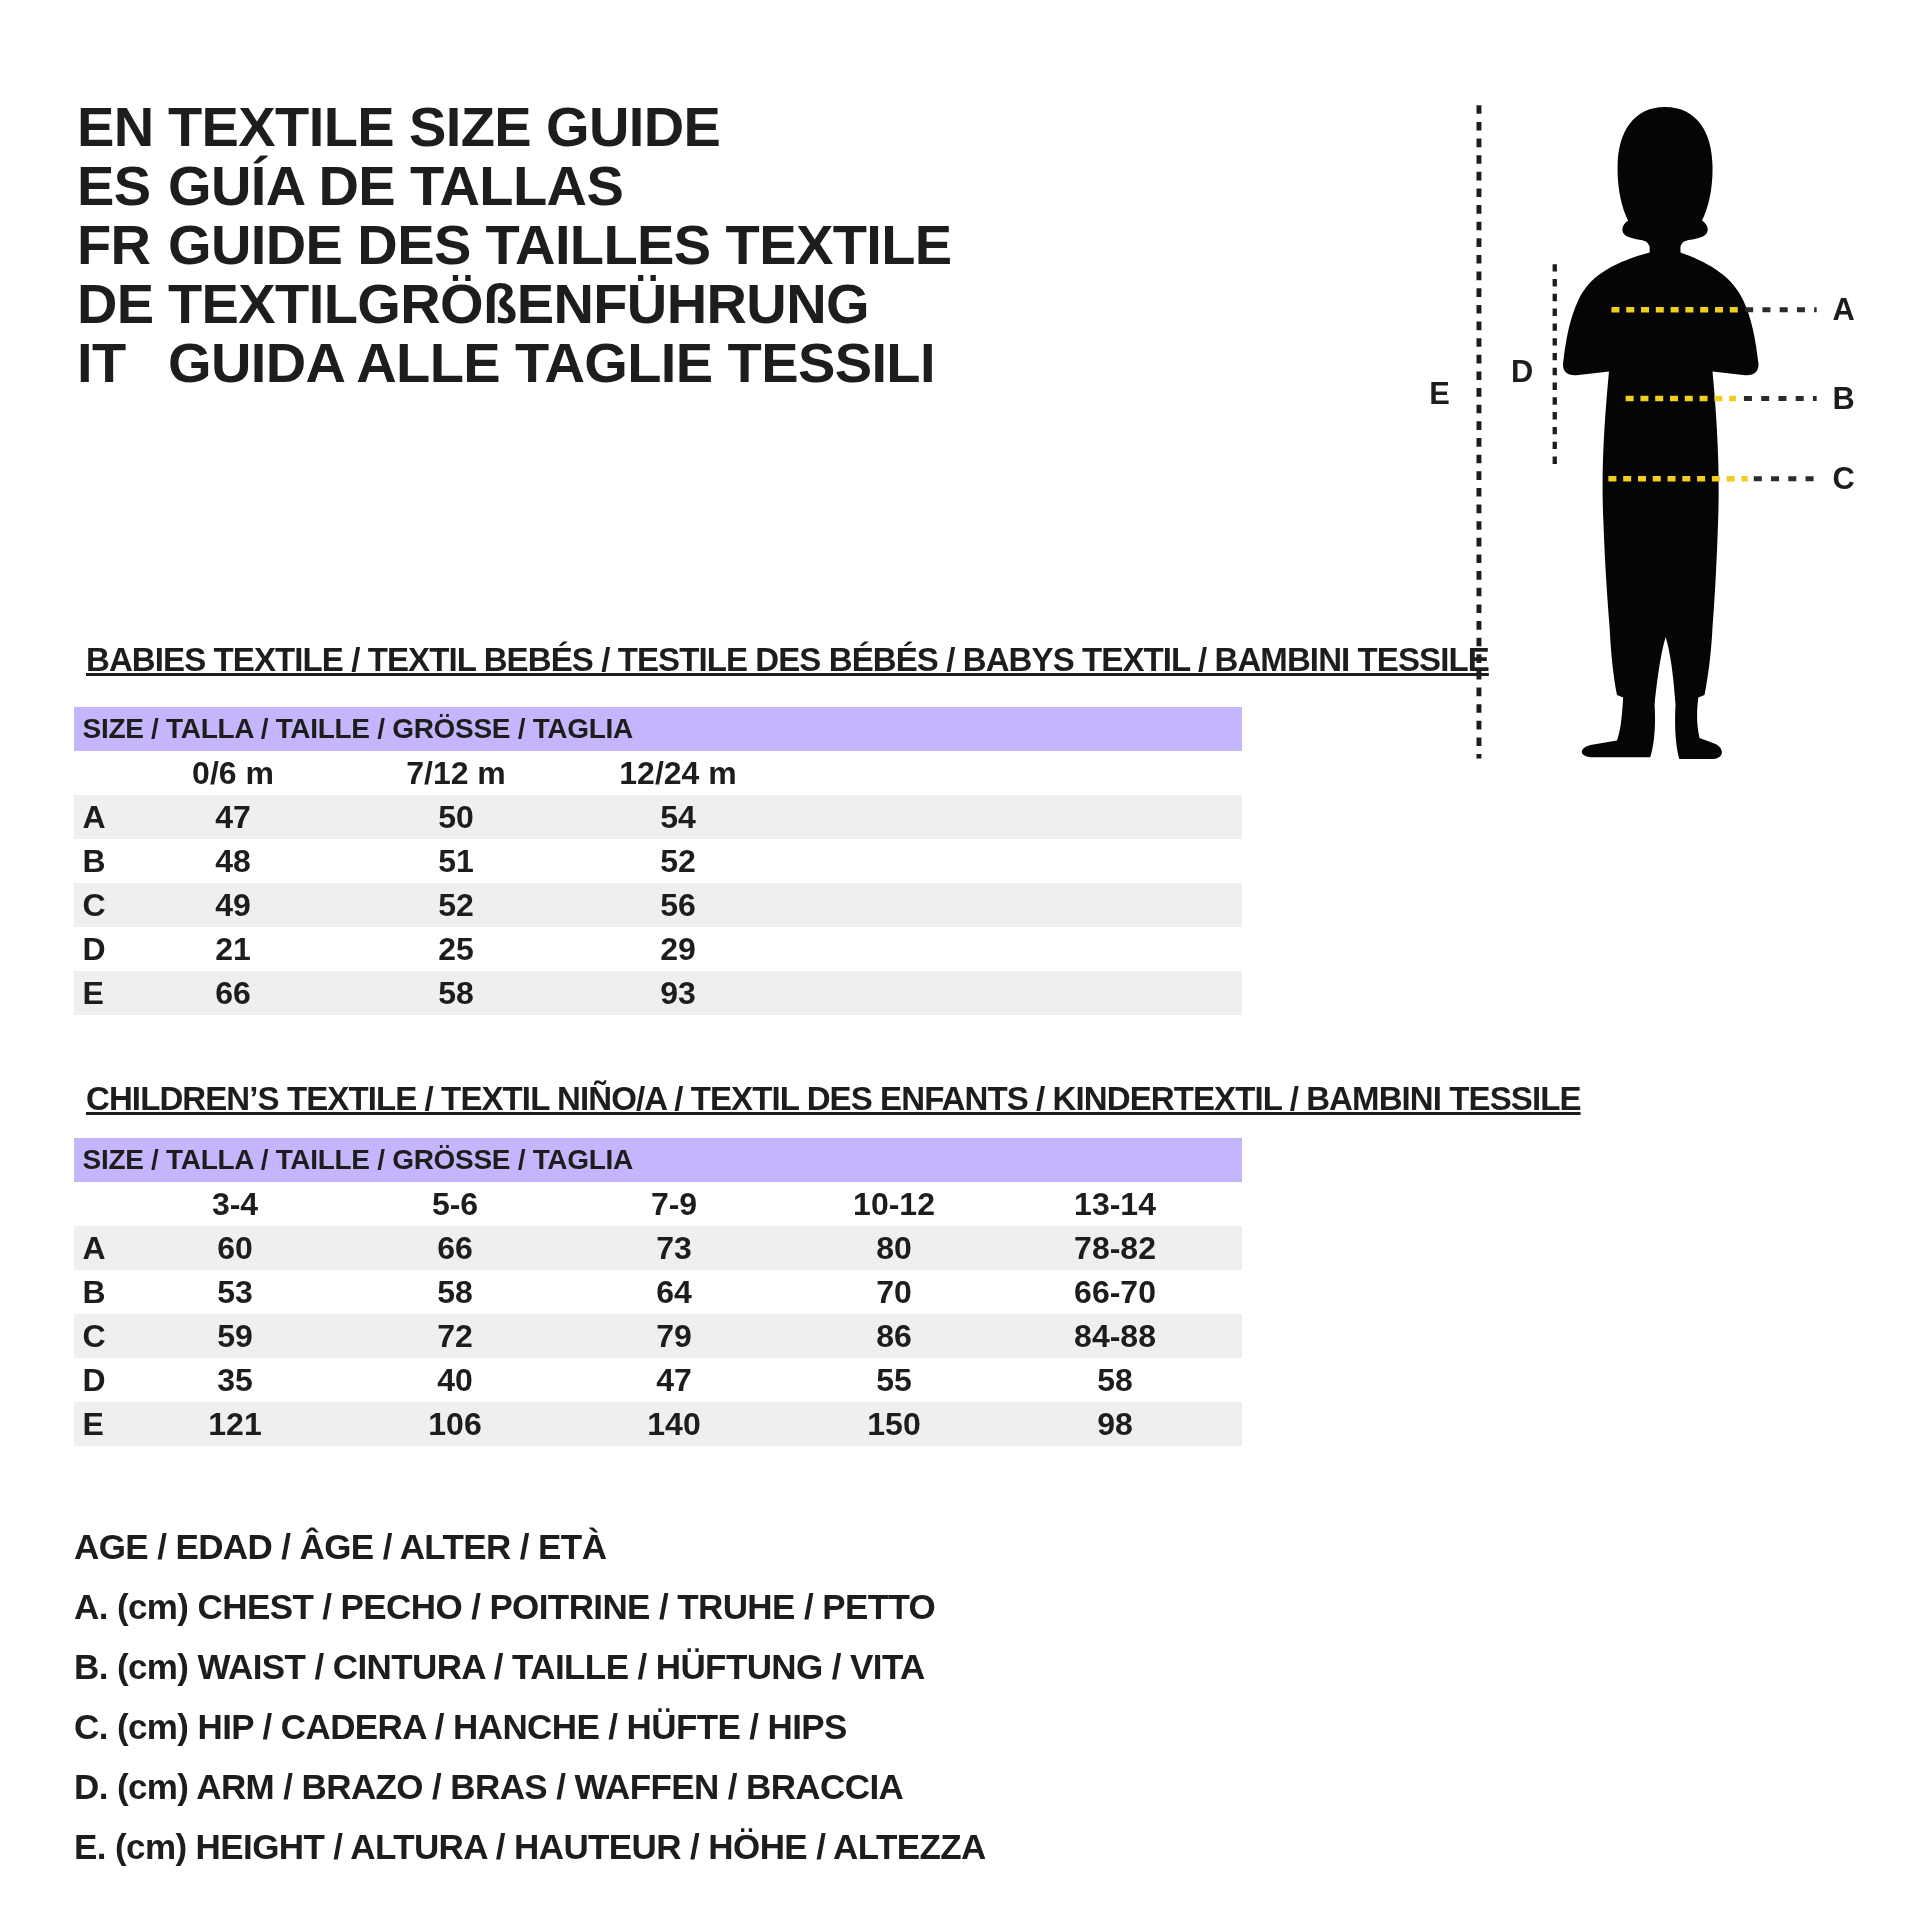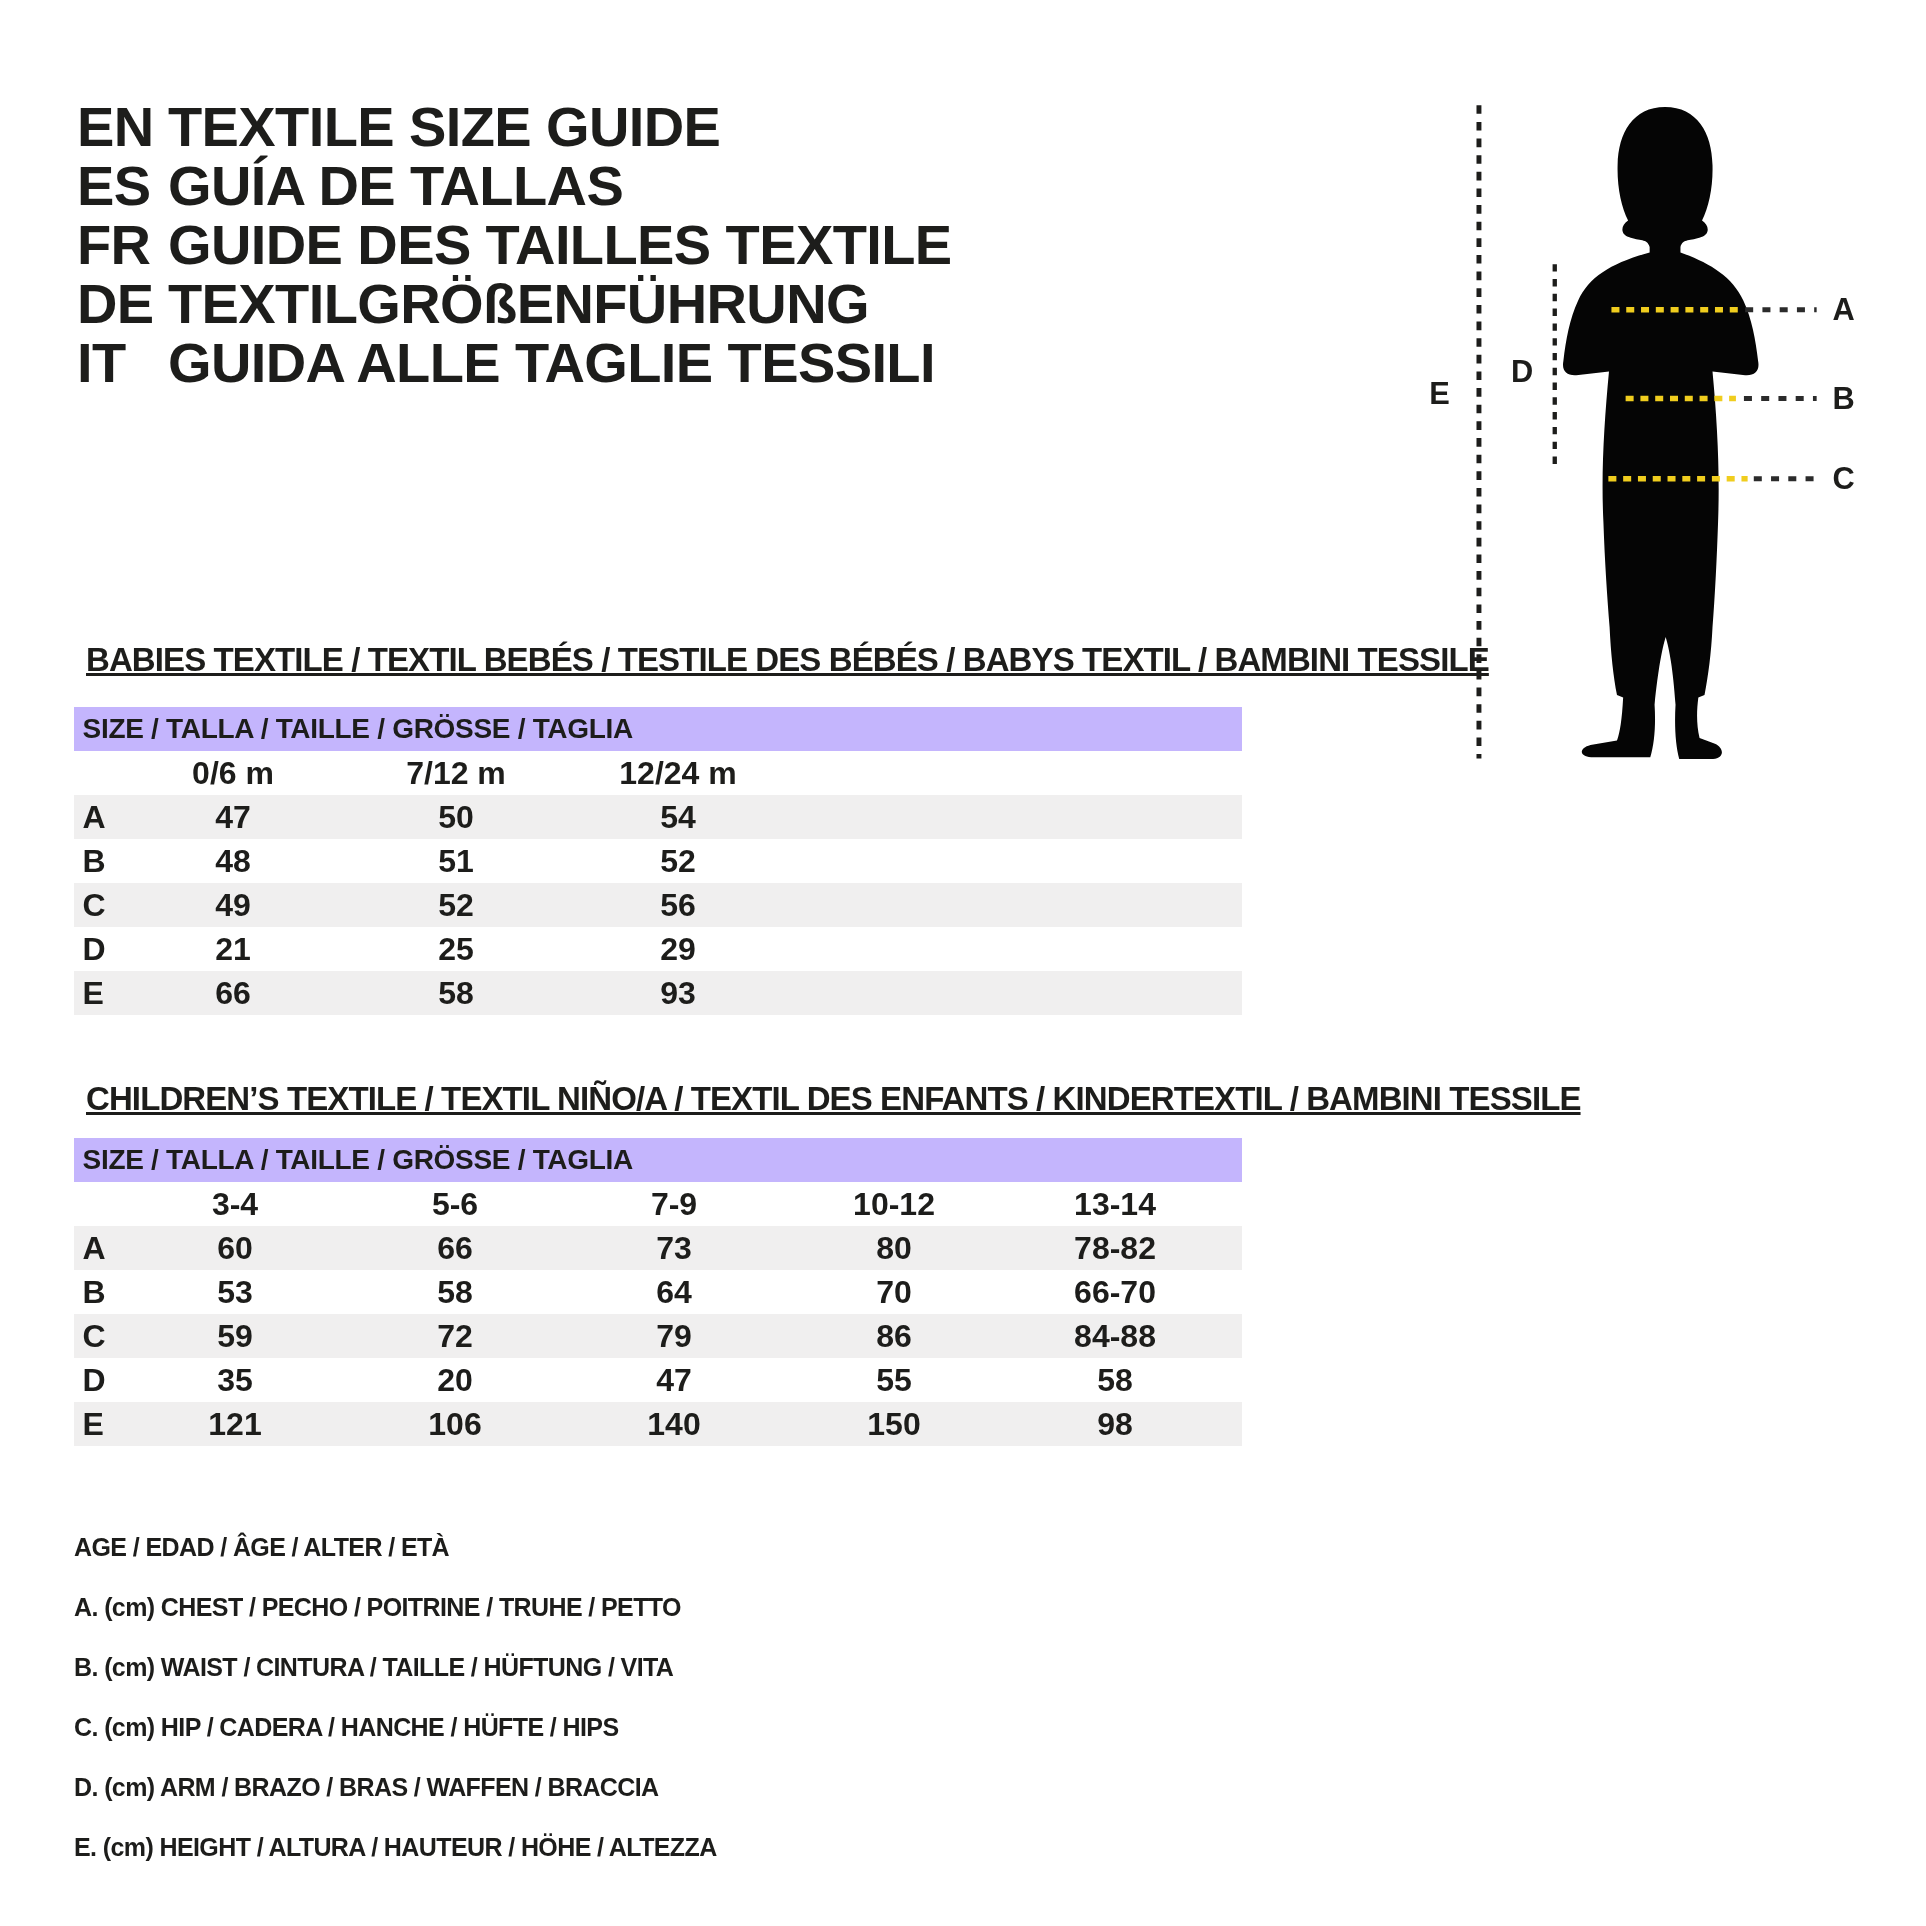--- a/index.html
+++ b/index.html
@@ -23,21 +23,21 @@
   .size-bar{height:44px;background:#c4b5fd;font-size:28px;line-height:44px;padding-left:8.6px;letter-spacing:-0.3px;}
   .t-row{position:relative;height:44px;font-size:32px;line-height:44px;}
   .t-row.shade{background:#f0efef;}
   .row-label{position:absolute;left:8.6px;top:0;}
   .val{position:absolute;top:0;width:148px;text-align:center;}
   
   .b-c0{left:85px}.b-c1{left:308px}.b-c2{left:530px}
   
   .k-c0{left:87px}.k-c1{left:307px}.k-c2{left:526px}.k-c3{left:746px}.k-c4{left:967px}
   
-  .legend{position:absolute;left:74px;top:1517px;font-size:25px;line-height:60px;letter-spacing:-0.6px;white-space:nowrap;}
+  .legend{position:absolute;left:74px;top:1517px;font-size:35px;line-height:60px;letter-spacing:-0.6px;white-space:nowrap;}
   
   #figure-wrap{position:absolute;left:1405px;top:96px;width:493px;height:684px;}
   #figure-wrap svg{display:block;width:493px;height:684px;}
   #figure-wrap text{font-family:"Liberation Sans","DejaVu Sans",sans-serif;font-weight:bold;font-size:50px;fill:#1d1d1b;}
 </style>
 </head>
 <body>
 
 <div class="lang-block">
   <div class="lang-row">
@@ -182,21 +182,21 @@
     <span class="row-label">C</span>
     <span class="val k-c0">59</span>
     <span class="val k-c1">72</span>
     <span class="val k-c2">79</span>
     <span class="val k-c3">86</span>
     <span class="val k-c4">84-88</span>
   </div>
   <div class="t-row">
     <span class="row-label">D</span>
     <span class="val k-c0">35</span>
-    <span class="val k-c1">20</span>
+    <span class="val k-c1">40</span>
     <span class="val k-c2">47</span>
     <span class="val k-c3">55</span>
     <span class="val k-c4">58</span>
   </div>
   <div class="t-row shade">
     <span class="row-label">E</span>
     <span class="val k-c0">121</span>
     <span class="val k-c1">106</span>
     <span class="val k-c2">140</span>
     <span class="val k-c3">150</span>

